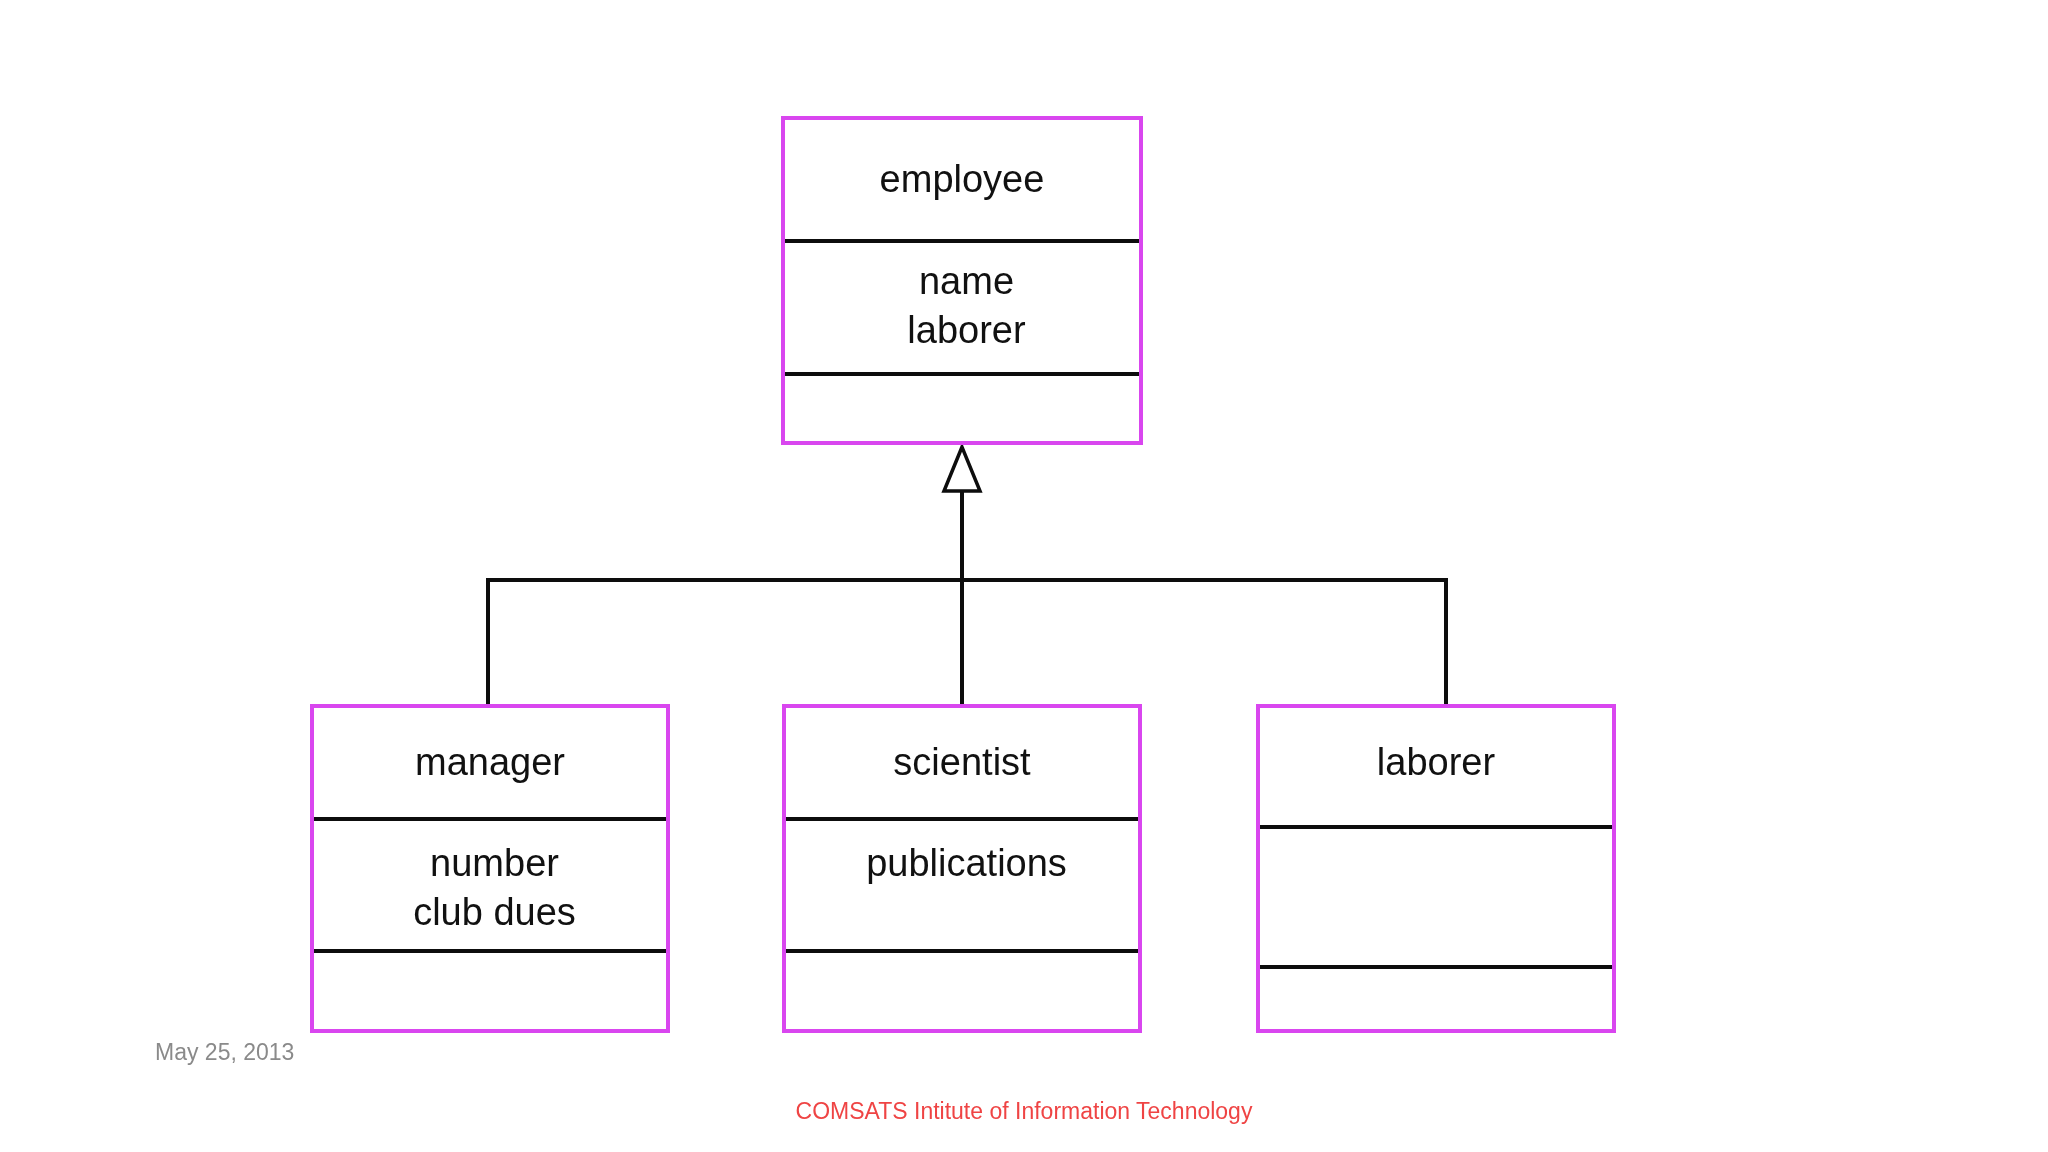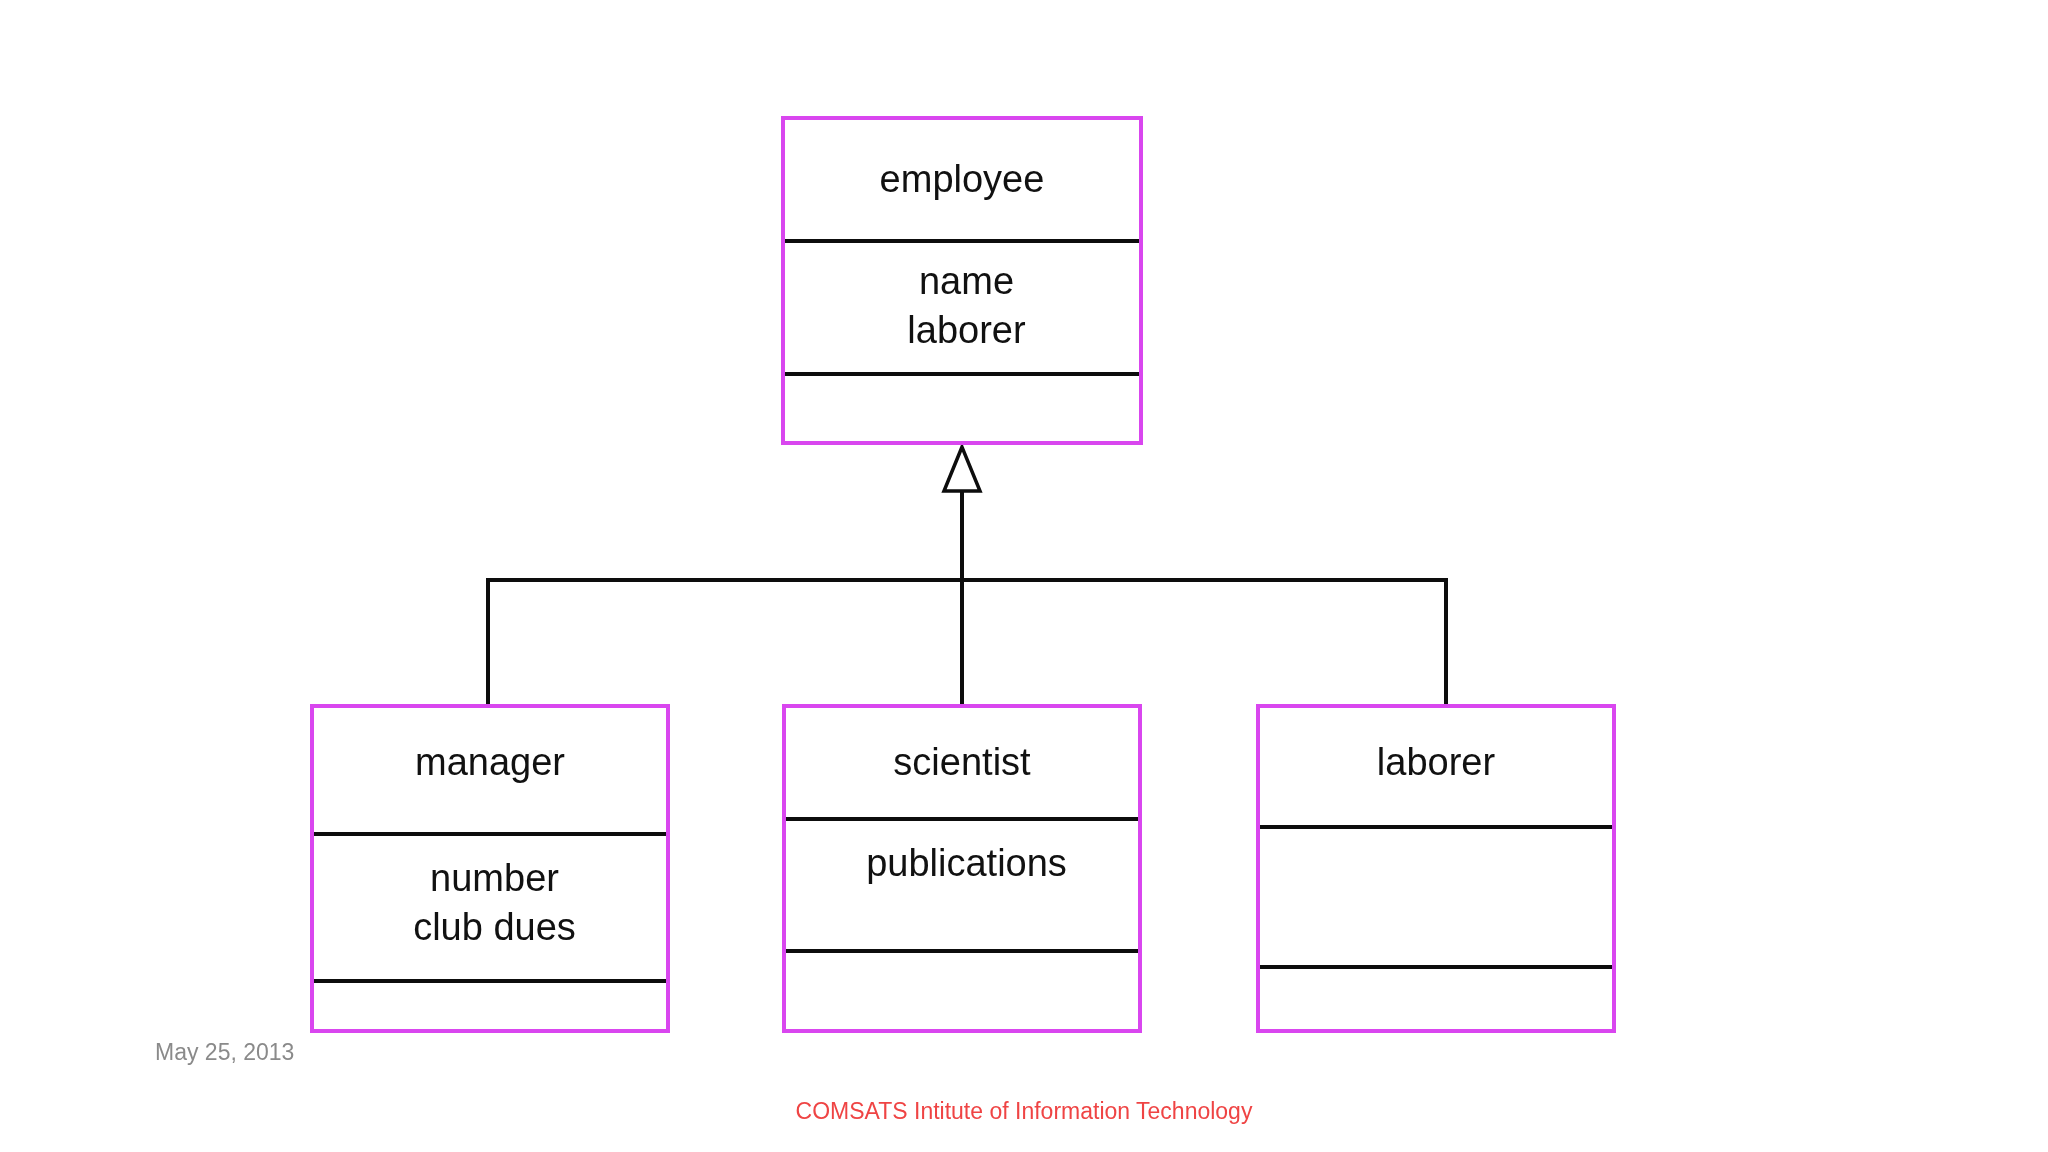--- a/index.html
+++ b/index.html
@@ -39,21 +39,21 @@
     flex: 1;
   }
   
   .box-employee { left: 781px; top: 116px; width: 362px; height: 329px; }
   .box-employee .title-sec { height: 119px; }
   .box-employee .attrs-sec { height: 133px; }
   
   .box-child { top: 704px; width: 360px; height: 329px; }
   .box-child .title-sec { height: 109px; }
   .box-child .attrs-sec { height: 132px; padding-top: 18px; }
-  .box-manager   { left: 310px; gap: 15px; }
+  .box-manager   { left: 310px; }
   .box-scientist { left: 782px; }
   .box-laborer   { left: 1256px; gap: 8px; }
   .footer-date {
     position: absolute; left: 155px; top: 1038px;
     font-size: 23px; line-height: 28px; color: #8a8a8a;
   }
   .footer-center {
     position: absolute; left: 0; top: 1097px; width: 2048px;
     text-align: center;
     font-size: 23px; line-height: 28px; color: #ef4444;

